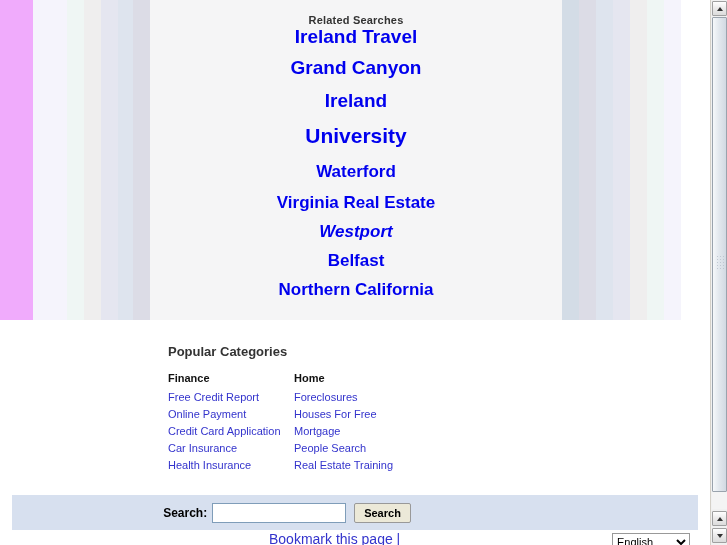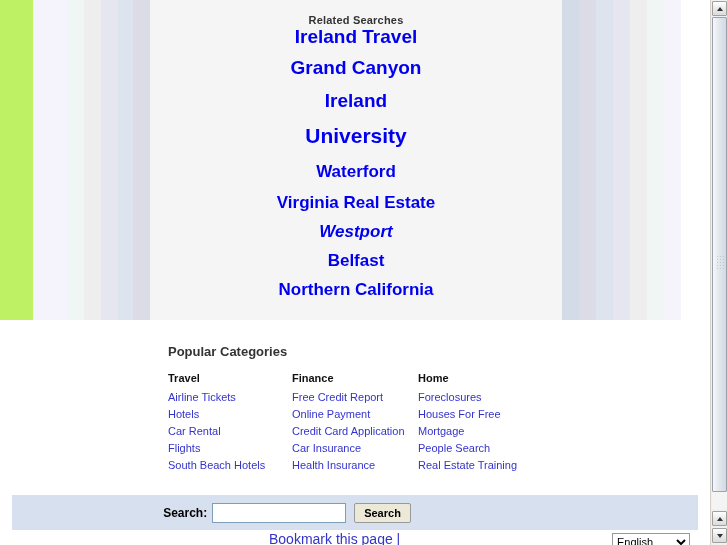--- a/index.html
+++ b/index.html
@@ -27,21 +27,21 @@
     background: #ffffff;
   }
 
   
   #stripe-band {
     position: absolute;
     left: 0;
     top: 0;
     width: 568px;
     height: 320px;
-    background: #bef264;
+    background: #f0abfc;
     padding-left: 40px;
   }
   .stripe {
     position: absolute;
     top: 0;
     height: 320px;
   }
   #center-panel {
     position: absolute;
     left: 150px;
@@ -311,28 +311,20 @@
       <a class="related-link rl-6" href="#">Westport</a>
       <a class="related-link rl-7" href="#">Belfast</a>
       <a class="related-link rl-8" href="#">Northern California</a>
     </div>
   </div>
 
   <div id="categories">
     <div id="cat-title">Popular Categories</div>
     <div id="cat-cols">
 
-      <div class="cat-col c0">
-        <div class="cat-head">Travel</div>
-        <a class="cat-link" href="#">Airline Tickets</a>
-        <a class="cat-link" href="#">Hotels</a>
-        <a class="cat-link" href="#">Car Rental</a>
-        <a class="cat-link" href="#">Flights</a>
-        <a class="cat-link" href="#">South Beach Hotels</a>
-      </div>
 
       <div class="cat-col c1">
         <div class="cat-head">Finance</div>
         <a class="cat-link" href="#">Free Credit Report</a>
         <a class="cat-link" href="#">Online Payment</a>
         <a class="cat-link" href="#">Credit Card Application</a>
         <a class="cat-link" href="#">Car Insurance</a>
         <a class="cat-link" href="#">Health Insurance</a>
       </div>
 

